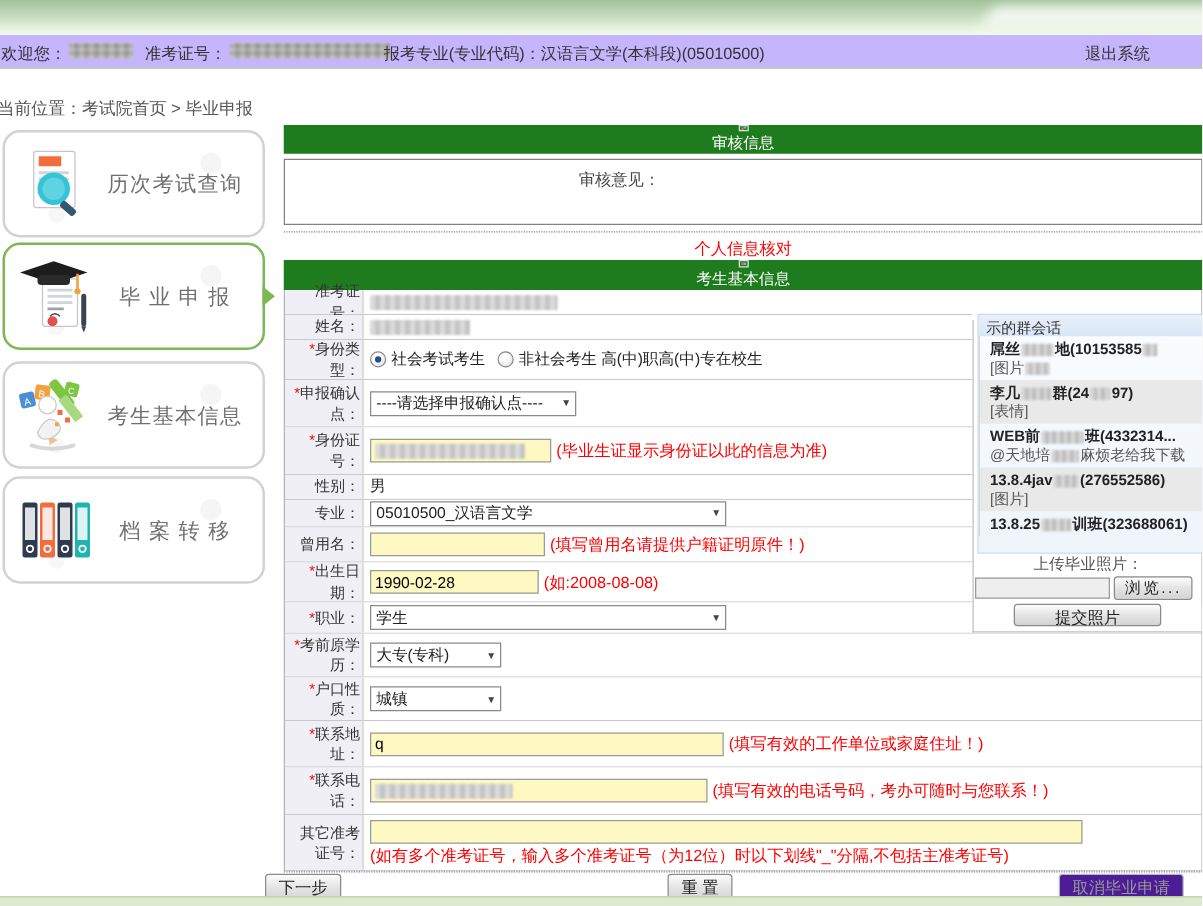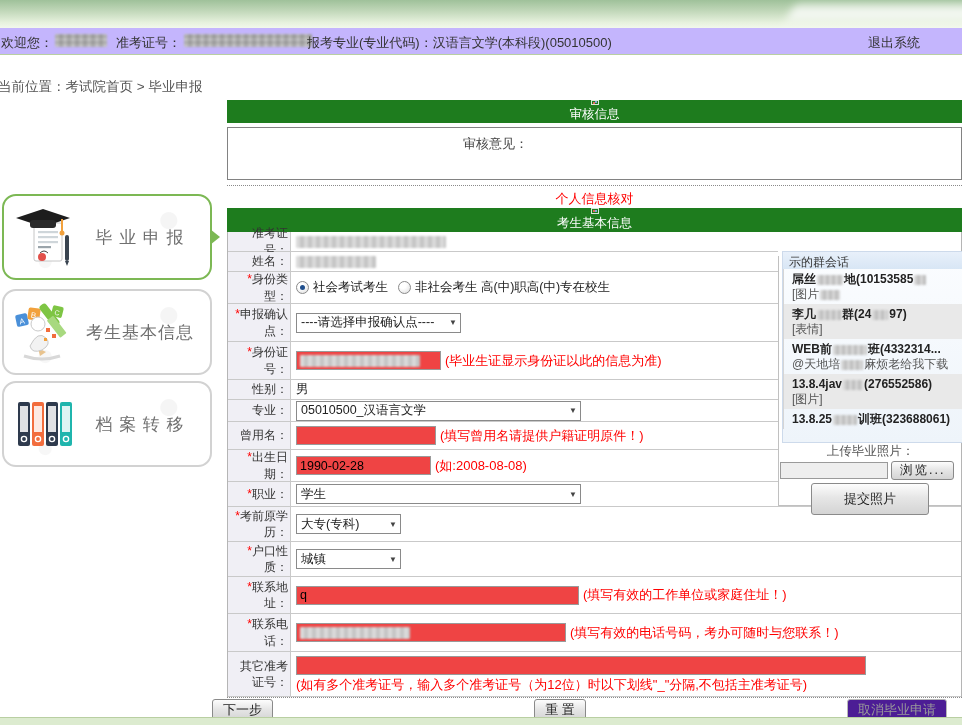--- a/index.html
+++ b/index.html
@@ -64,21 +64,21 @@
     display:flex; align-items:center; justify-content:flex-end; padding:1px 2px 1px 1px;
     font-size:12px; color:#333; line-height:1.35; }
   .frow .lbl .ltxt { text-align:right; }
   .star { color:#ff0000; }
   .frow .val { flex:1; display:flex; align-items:center; padding-left:5px; gap:4px;
     font-size:12.5px; color:#222; background:#fff; }
   .frow .val.col { flex-direction:column; align-items:flex-start; justify-content:center; gap:1px; }
   .note { color:#ff0000; font-size:13px; white-space:nowrap; }
 
   .tin { border:1px solid #9a9a9a; height:19px; font-size:12.5px; padding:0 3px;
-    font-family:inherit; background:#ef4444; position:relative; }
+    font-family:inherit; background:#fef9c3; position:relative; }
   .sel { height:20px; border:1px solid #8a8a8a; background:#fff; display:inline-flex;
     align-items:center; justify-content:space-between; padding:0 3px 0 4px; font-size:12.5px;
     color:#222; cursor:pointer; flex:none; }
   .sel .arr { font-size:8px; color:#444; margin-left:6px; }
   .radio { width:13px; height:13px; border-radius:50%; border:1px solid #8a8a8a; flex:none;
     background:radial-gradient(circle at 35% 30%,#ffffff 30%,#dcdcdc); position:relative; cursor:pointer; }
   .radio.sel-on::after { content:""; position:absolute; left:3px; top:3px; width:5px; height:5px;
     border-radius:50%; background:#1f4e8c; }
   .inblur { display:inline-block; height:12px; border-radius:1px;
     background:repeating-linear-gradient(90deg,#dadada 0 4px,#c5c5c5 4px 8px); filter:blur(1px); }
@@ -89,21 +89,21 @@
   #photocell { position:absolute; left:550px; top:24px; width:183px; height:250px;
     border-left:1px solid #c0c0c0; border-bottom:1px solid #c0c0c0; background:#fff; }
   #upl-label { position:absolute; left:0; top:187px; width:183px; text-align:center;
     font-size:12.5px; color:#555; }
   #file-row { position:absolute; left:1px; top:205px; width:181px; display:flex; gap:3px; align-items:center; }
   #file-box { width:108px; height:17px; background:#eeeeee; border:1px solid #9a9a9a; }
   .wbtn { border:1px solid #8a8a8a; border-radius:3px; font-size:13px; color:#222;
     background:linear-gradient(#fdfdfd,#e6e6e6 45%,#d4d4d4); padding:1px 10px; cursor:pointer;
     font-family:inherit; white-space:nowrap; }
   #browse-btn { padding:0 8px; height:19px; font-size:12.5px; letter-spacing:2px; }
-  #submit-photo { position:absolute; left:50%; transform:translateX(-50%); top:227px; height:32px; padding:1px 32px; }
+  #submit-photo { position:absolute; left:50%; transform:translateX(-50%); top:227px; height:18px; padding:1px 32px; }
 
   
   #qq { position:absolute; left:3px; top:-5px; width:190px; height:192px; overflow:hidden;
     background:linear-gradient(#fbfdff,#eef4fa); border:1px solid #cddaeb; font-size:12px; }
   #qq-header { height:17px; padding:2px 0 0 6px; color:#333; background:linear-gradient(#e8f0fa,#d8e6f5); }
   .qq-item { padding:3px 2px 2px 8px; line-height:1.25; border-left:1px solid #d5d5d5; cursor:pointer; }
   .qq-item.alt { background:#e9e9e9; }
   .qq-title { font-weight:bold; color:#222; white-space:nowrap; }
   .qq-sub { color:#555; white-space:nowrap; }
   .qblur { display:inline-block; height:10px; border-radius:1px; vertical-align:middle;
@@ -132,20 +132,36 @@
     <span style="left:116px">准考证号：</span>
     <span class="redact" style="left:184px;width:128px"></span>
     <span style="left:307px">报考专业(专业代码)：汉语言文学(本科段)(05010500)</span>
     <span id="logout" style="right:42px">退出系统</span>
   </div>
 
   <div id="breadcrumb">
     <span>当前位置：</span><span class="bc-link">考试院首页</span><span> &gt; </span><span>毕业申报</span>
   </div>
 
+  <div class="side-item" style="top:104px">
+    <span class="ic">
+      <svg width="60" height="58" viewBox="0 0 60 58">
+        <rect x="14" y="3" width="33" height="45" rx="2" fill="#fff" stroke="#c6c6c6"></rect>
+        <rect x="18" y="7" width="18" height="8" fill="#f26d3d"></rect>
+        <rect x="18" y="19" width="24" height="2.4" fill="#cfd6da"></rect>
+        <rect x="18" y="24" width="24" height="2.4" fill="#cfd6da"></rect>
+        <rect x="18" y="29" width="24" height="2.4" fill="#cfd6da"></rect>
+        <rect x="18" y="34" width="16" height="2.4" fill="#cfd6da"></rect>
+        <circle cx="30" cy="33" r="13" fill="#35c4d7"></circle>
+        <circle cx="30" cy="33" r="9" fill="#5fd3e2"></circle>
+        <rect x="38" y="42" width="14" height="6" rx="2" transform="rotate(40 38 42)" fill="#31586d"></rect>
+      </svg>
+    </span>
+    <span class="lab">历次考试查询</span>
+  </div>
 
   <div class="side-item active" style="top:194px">
     <span class="ic">
       <svg width="62" height="60" viewBox="0 0 62 60">
         <rect x="22" y="16" width="28" height="38" rx="2" fill="#fff" stroke="#c6c6c6"></rect>
         <rect x="26" y="24" width="20" height="2.2" fill="#cfd6da"></rect>
         <rect x="26" y="29" width="20" height="2.2" fill="#cfd6da"></rect>
         <rect x="26" y="34" width="20" height="2.2" fill="#cfd6da"></rect>
         <rect x="26" y="39" width="13" height="2.2" fill="#9aa4aa"></rect>
         <path d="M28 46 q4 -4 8 0" stroke="#444" fill="none"></path>

